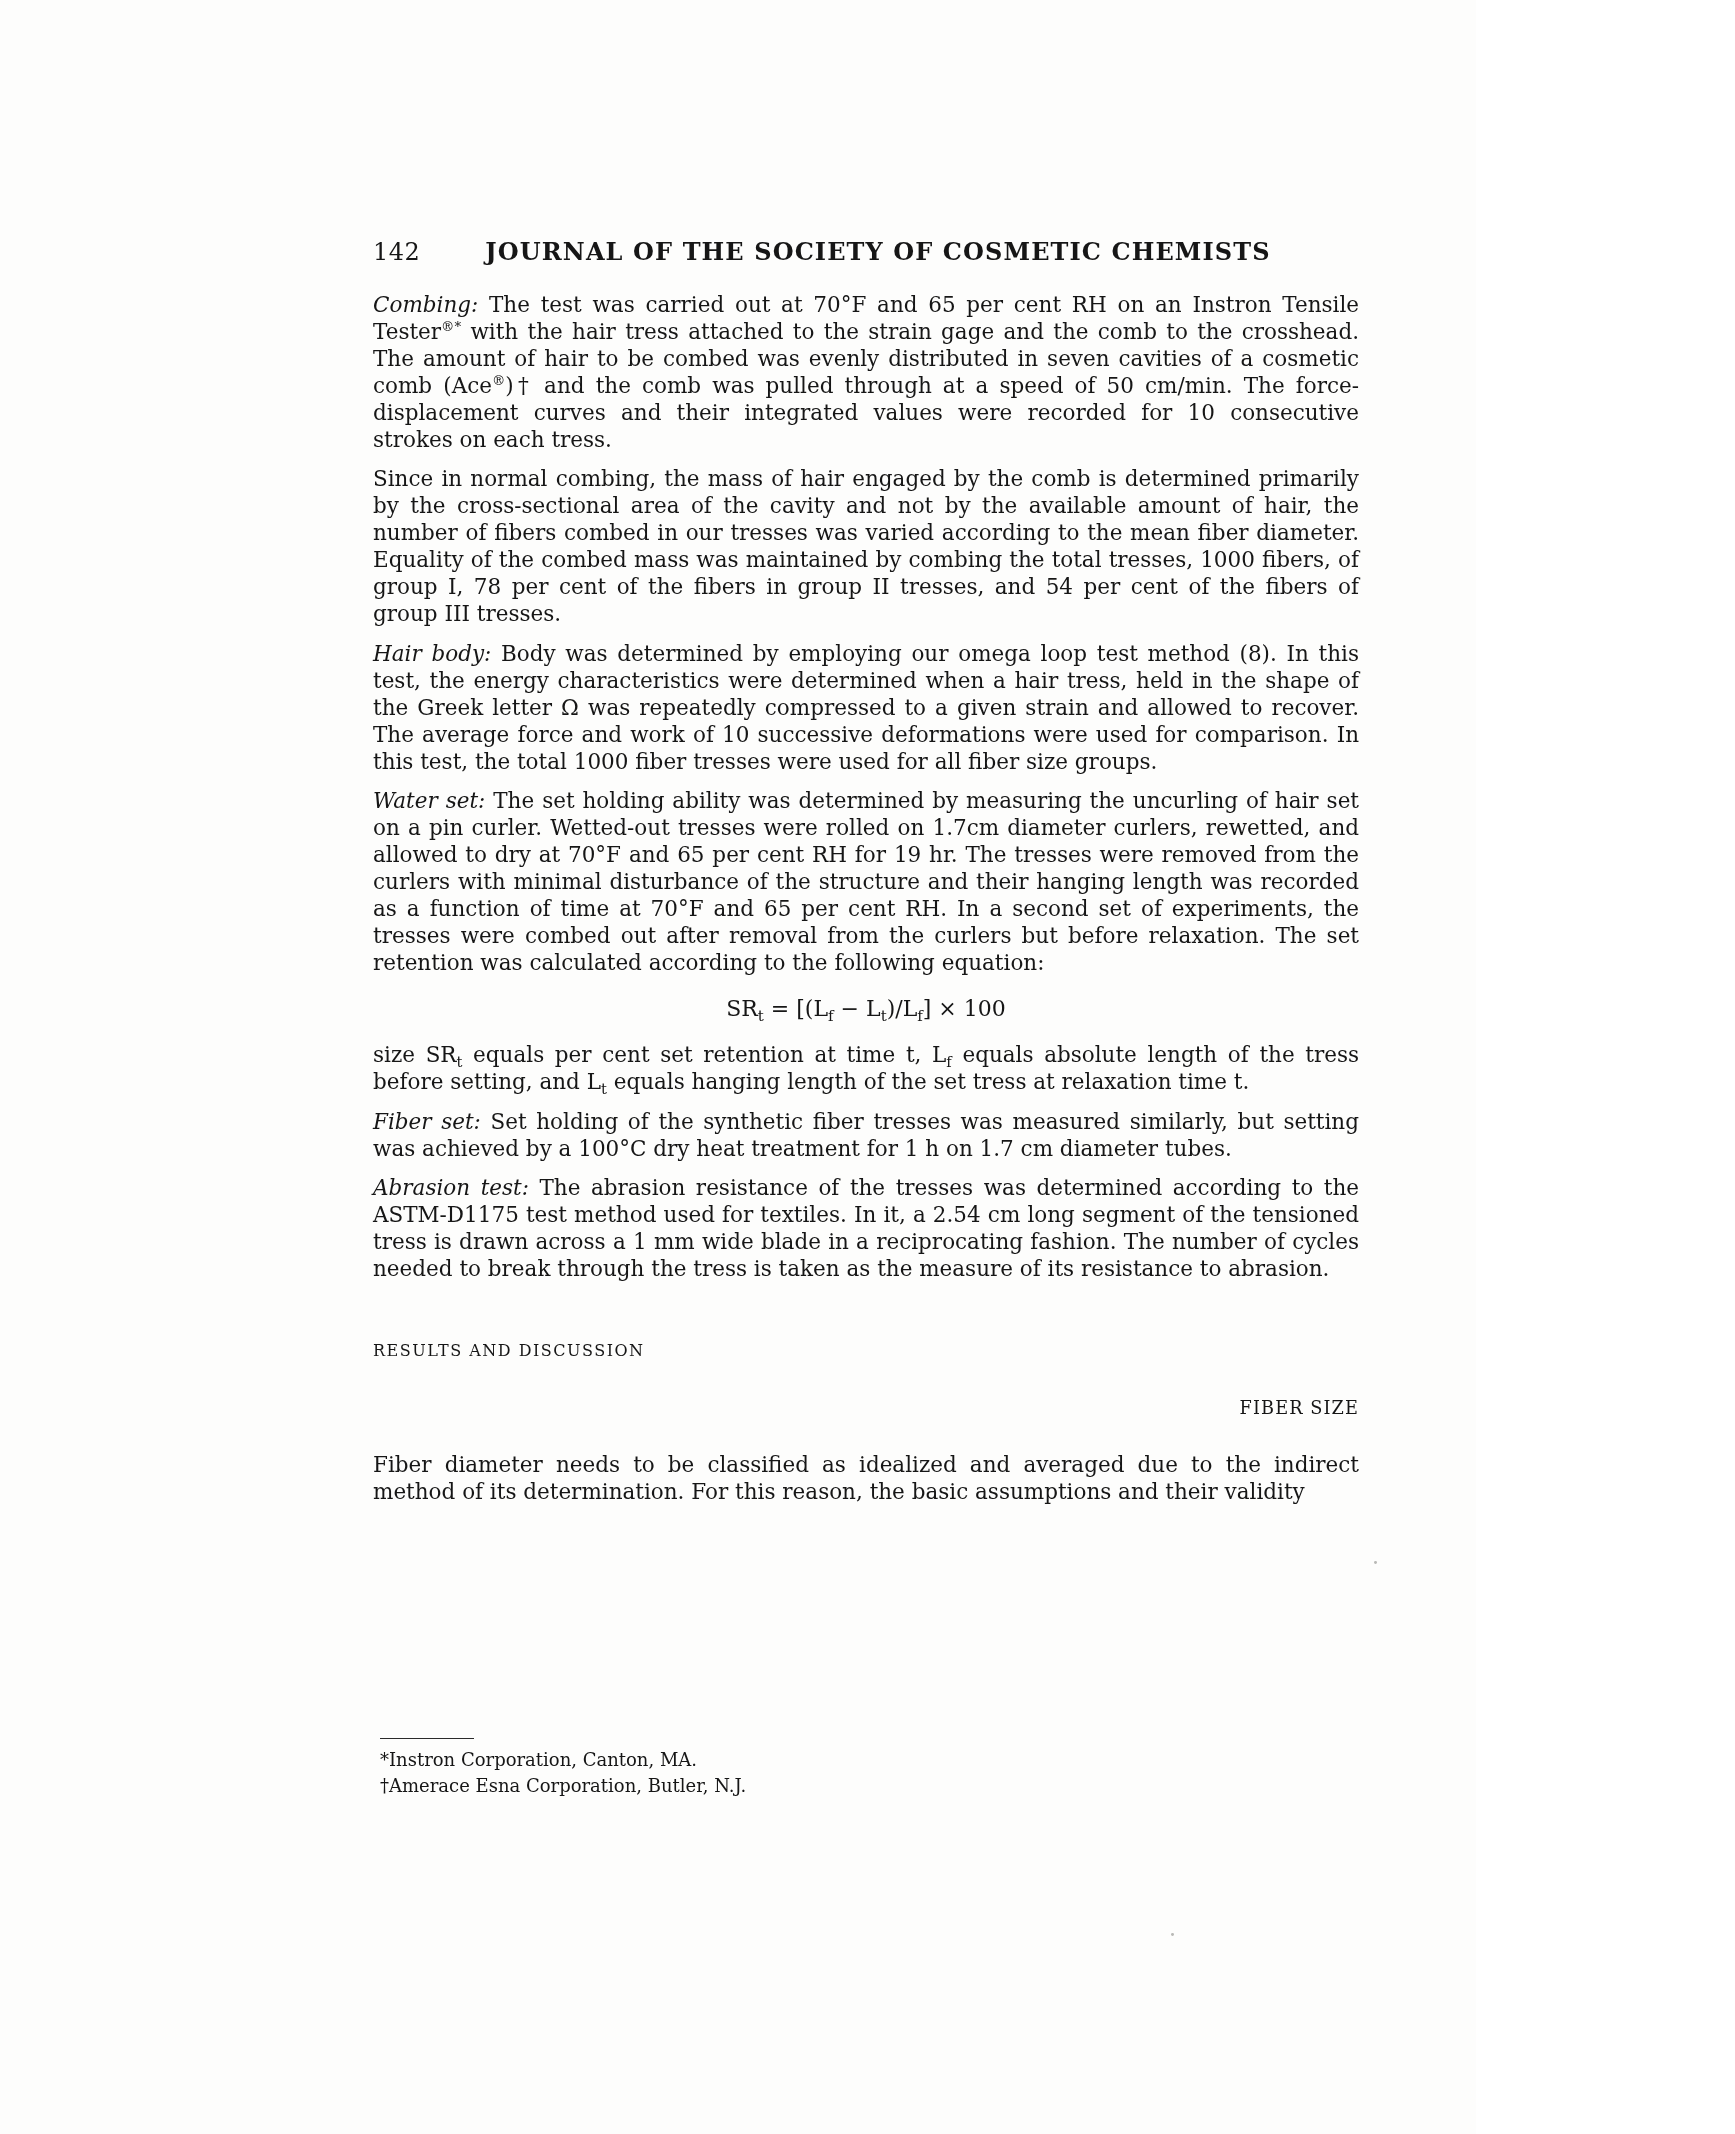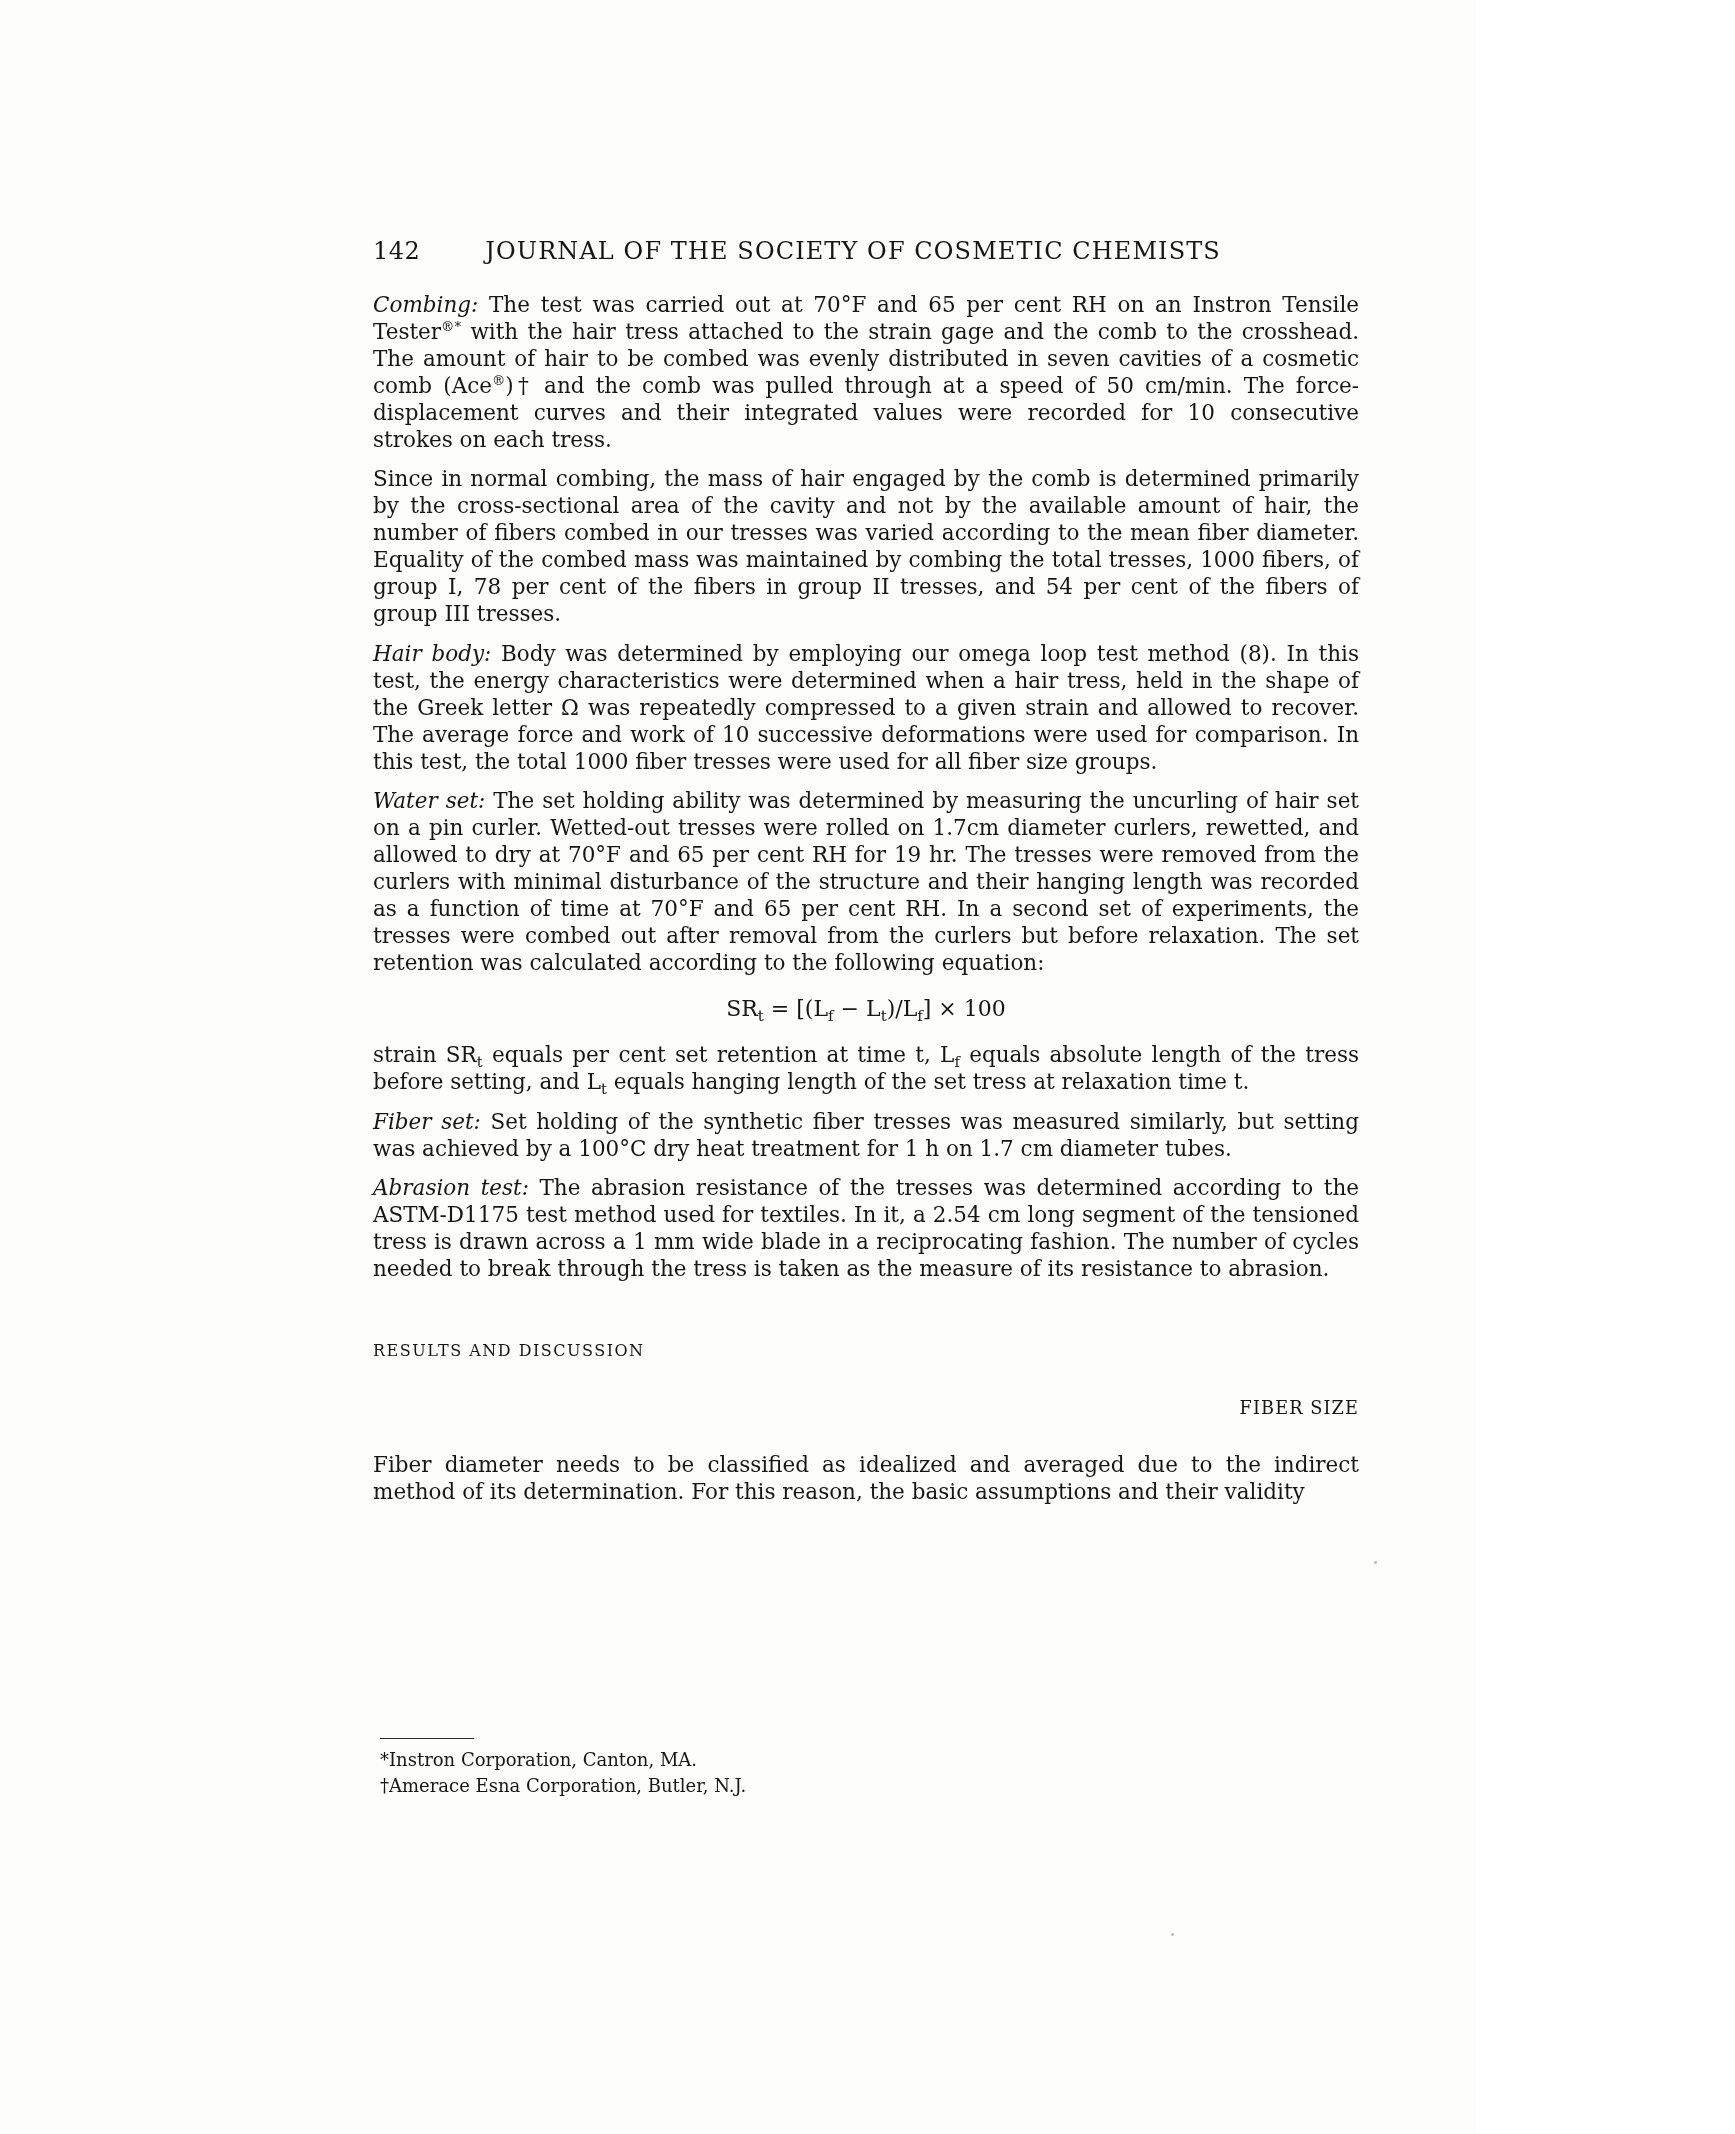--- a/index.html
+++ b/index.html
@@ -25,20 +25,21 @@
     align-items: baseline;
     font-size: 24px;
     letter-spacing: 0.5px;
     white-space: nowrap;
   }
   .running-head .pagenum {
     margin-right: 65px;
   }
   .running-head .jtitle {
     letter-spacing: 1.1px;
+    font-weight: bold;
   }
   .body-column {
     position: absolute;
     left: 373px;
     top: 291px;
     width: 986px;
     font-size: 21.5px;
     line-height: 27px;
     text-align: justify;
   }
@@ -114,21 +115,21 @@
     <p><span class="lead">Combing:</span><span> The test was carried out at 70°F and 65 per cent RH on an Instron Tensile Tester</span><sup class="rmark">®*</sup><span> with the hair tress attached to the strain gage and the comb to the crosshead. The amount of hair to be combed was evenly distributed in seven cavities of a cosmetic comb (Ace</span><sup class="rmark">®</sup><span>)† and the comb was pulled through at a speed of 50 cm/min. The force-displacement curves and their integrated values were recorded for 10 consecutive strokes on each tress.</span></p>
 
     <p><span>Since in normal combing, the mass of hair engaged by the comb is determined primarily by the cross-sectional area of the cavity and not by the available amount of hair, the number of fibers combed in our tresses was varied according to the mean fiber diameter. Equality of the combed mass was maintained by combing the total tresses, 1000 fibers, of group I, 78 per cent of the fibers in group II tresses, and 54 per cent of the fibers of group III tresses.</span></p>
 
     <p><span class="lead">Hair body:</span><span> Body was determined by employing our omega loop test method (8). In this test, the energy characteristics were determined when a hair tress, held in the shape of the Greek letter Ω was repeatedly compressed to a given strain and allowed to recover. The average force and work of 10 successive deformations were used for comparison. In this test, the total 1000 fiber tresses were used for all fiber size groups.</span></p>
 
     <p><span class="lead">Water set:</span><span> The set holding ability was determined by measuring the uncurling of hair set on a pin curler. Wetted-out tresses were rolled on 1.7cm diameter curlers, rewetted, and allowed to dry at 70°F and 65 per cent RH for 19 hr. The tresses were removed from the curlers with minimal disturbance of the structure and their hanging length was recorded as a function of time at 70°F and 65 per cent RH. In a second set of experiments, the tresses were combed out after removal from the curlers but before relaxation. The set retention was calculated according to the following equation:</span></p>
 
     <p class="equation"><span>SR</span><sub class="var">t</sub><span> = [(L</span><sub class="var">f</sub><span> − L</span><sub class="var">t</sub><span>)/L</span><sub class="var">f</sub><span>] × 100</span></p>
 
-    <p><span>strain SR</span><sub class="var">t</sub><span> equals per cent set retention at time t, L</span><sub class="var">f</sub><span> equals absolute length of the tress before setting, and L</span><sub class="var">t</sub><span> equals hanging length of the set tress at relaxation time t.</span></p>
+    <p><span>size SR</span><sub class="var">t</sub><span> equals per cent set retention at time t, L</span><sub class="var">f</sub><span> equals absolute length of the tress before setting, and L</span><sub class="var">t</sub><span> equals hanging length of the set tress at relaxation time t.</span></p>
 
     <p><span class="lead">Fiber set:</span><span> Set holding of the synthetic fiber tresses was measured similarly, but setting was achieved by a 100°C dry heat treatment for 1 h on 1.7 cm diameter tubes.</span></p>
 
     <p><span class="lead">Abrasion test:</span><span> The abrasion resistance of the tresses was determined according to the ASTM-D1175 test method used for textiles. In it, a 2.54 cm long segment of the tensioned tress is drawn across a 1 mm wide blade in a reciprocating fashion. The number of cycles needed to break through the tress is taken as the measure of its resistance to abrasion.</span></p>
 
     <p class="section-heading">RESULTS AND DISCUSSION</p>
 
     <p class="sub-heading">FIBER SIZE</p>
 
     <p class="intro-para"><span>Fiber diameter needs to be classified as idealized and averaged due to the indirect method of its determination. For this reason, the basic assumptions and their validity</span></p>

